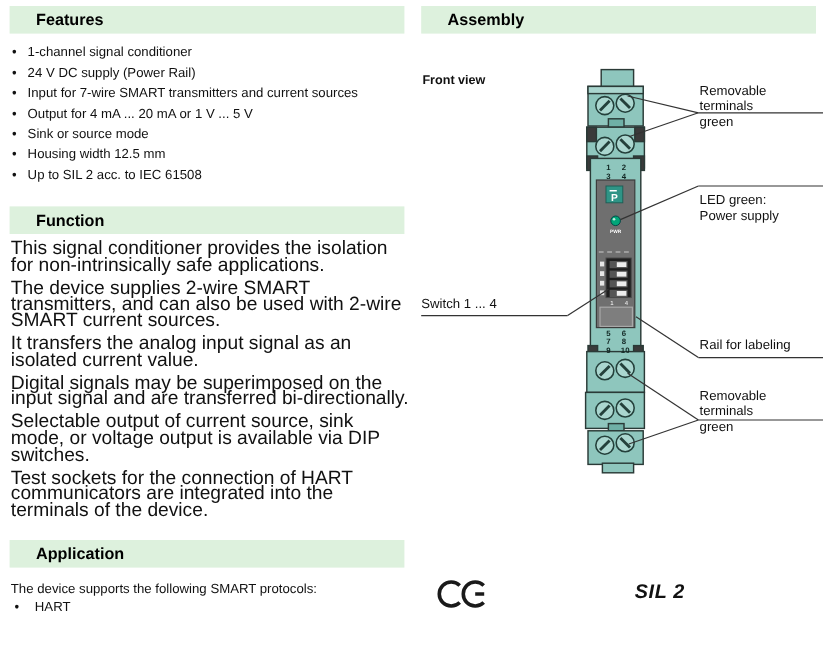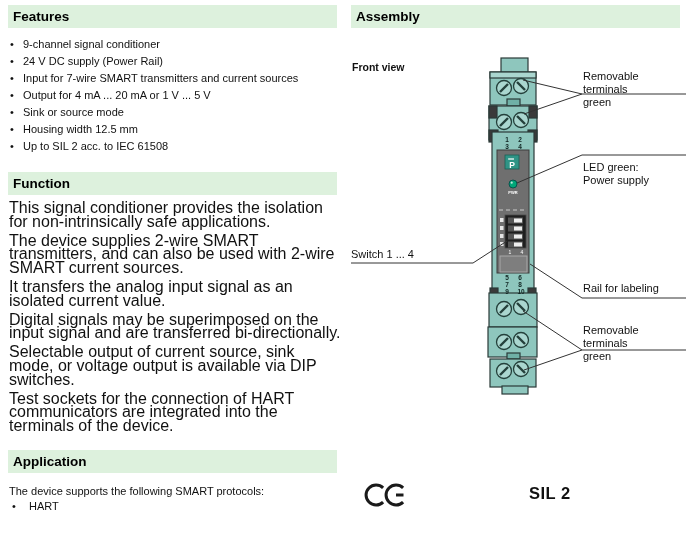--- a/index.html
+++ b/index.html
@@ -2,21 +2,21 @@
 <html><head>
 <meta charset="utf-8">
 <style>
   html,body{margin:0;padding:0;background:#fff;}
   .page{
     position:relative;width:686px;height:539px;background:#ffffff;
     font-family:"Liberation Sans",sans-serif;color:#111;overflow:hidden;
   }
   .sec-header{
     position:absolute;width:329px;height:23px;background:#ddf1dd;
-    font-size:13.5px;font-weight:bold;line-height:23px;padding-left:5px;
+    font-size:13.5px;font-weight:bold;line-height:23px;padding-left:22px;
     box-sizing:border-box;color:#000;
   }
   .col-left{left:8px;}
   .col-right{left:351px;}
 
   .feat-list{position:absolute;left:8px;top:36px;width:332px;margin:0;padding:0;list-style:none;font-size:11px;}
   .feat-list li{position:relative;padding-left:15px;line-height:17px;}
   .feat-list li::before{content:"\2022";position:absolute;left:2px;}
 
   .func-text{position:absolute;left:9px;top:201px;width:334px;font-size:16px;}
@@ -31,33 +31,33 @@
   .diagram svg{position:absolute;left:0;top:0;}
   .front-view{position:absolute;left:9px;top:31px;font-size:10.5px;font-weight:bold;}
   .callout{position:absolute;font-size:11px;line-height:13px;}
   .co-top{left:240px;top:40px;}
   .co-led{left:240px;top:95px;margin-top:36px;}
   .co-switch{left:8px;top:218px;}
   .co-label{left:240px;top:252px;}
   .co-bottom{left:240px;top:294px;}
 
   .ce-mark{position:absolute;left:363px;top:481px;}
-  .sil-mark{position:absolute;left:529px;top:484px;font-size:16.5px;font-weight:bold;letter-spacing:0.5px;color:#111;}
+  .sil-mark{position:absolute;left:529px;top:484px;font-size:16.5px;font-weight:bold;font-style:italic;letter-spacing:0.5px;color:#111;}
 </style>
 </head>
 <body>
 
 <div class="page">
 
   <div class="sec-header col-left" style="top:5px;">
     <span>Features</span>
   </div>
 
   <ul class="feat-list">
-    <li>9-channel signal conditioner</li>
+    <li>1-channel signal conditioner</li>
     <li>24 V DC supply (Power Rail)</li>
     <li>Input for 7-wire SMART transmitters and current sources</li>
     <li>Output for 4 mA ... 20 mA or 1 V ... 5 V</li>
     <li>Sink or source mode</li>
     <li>Housing width 12.5 mm</li>
     <li>Up to SIL 2 acc. to IEC 61508</li>
   </ul>
 
   <div class="sec-header col-left" style="top:172px;">
     <span>Function</span>

